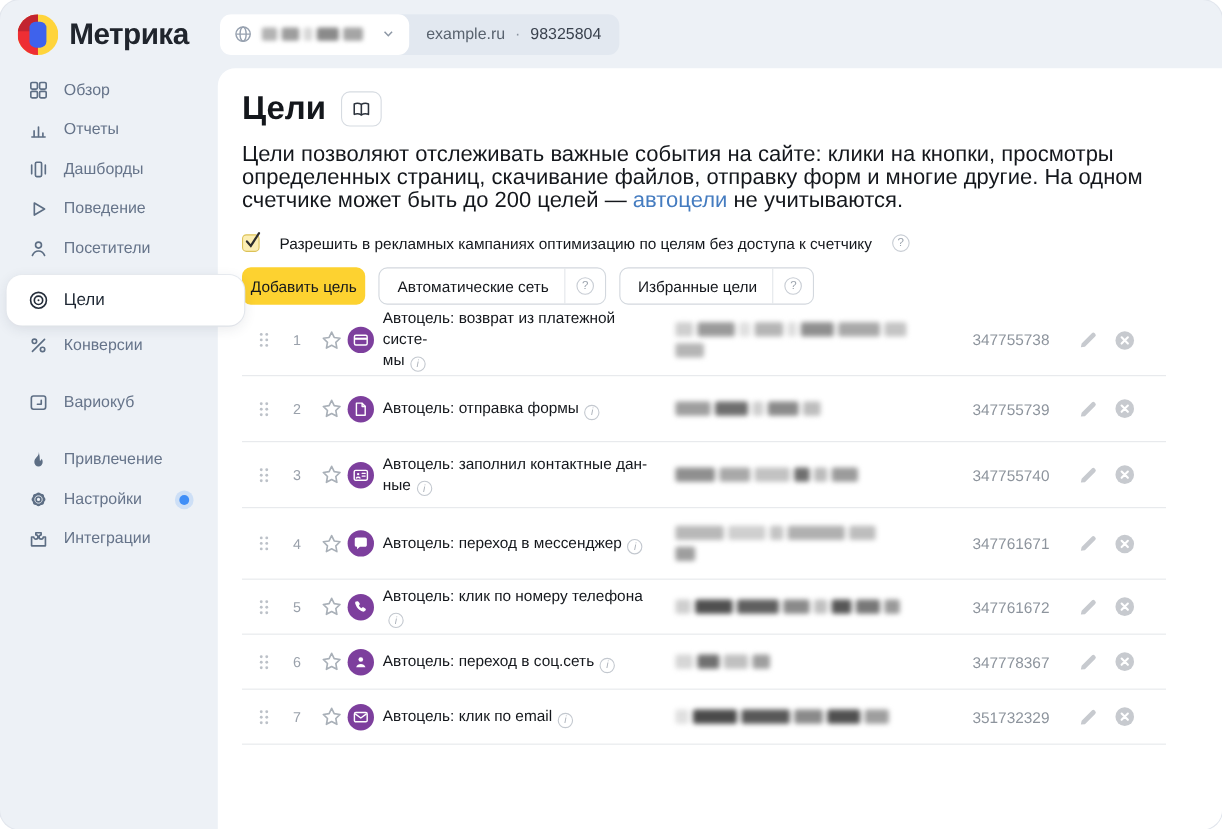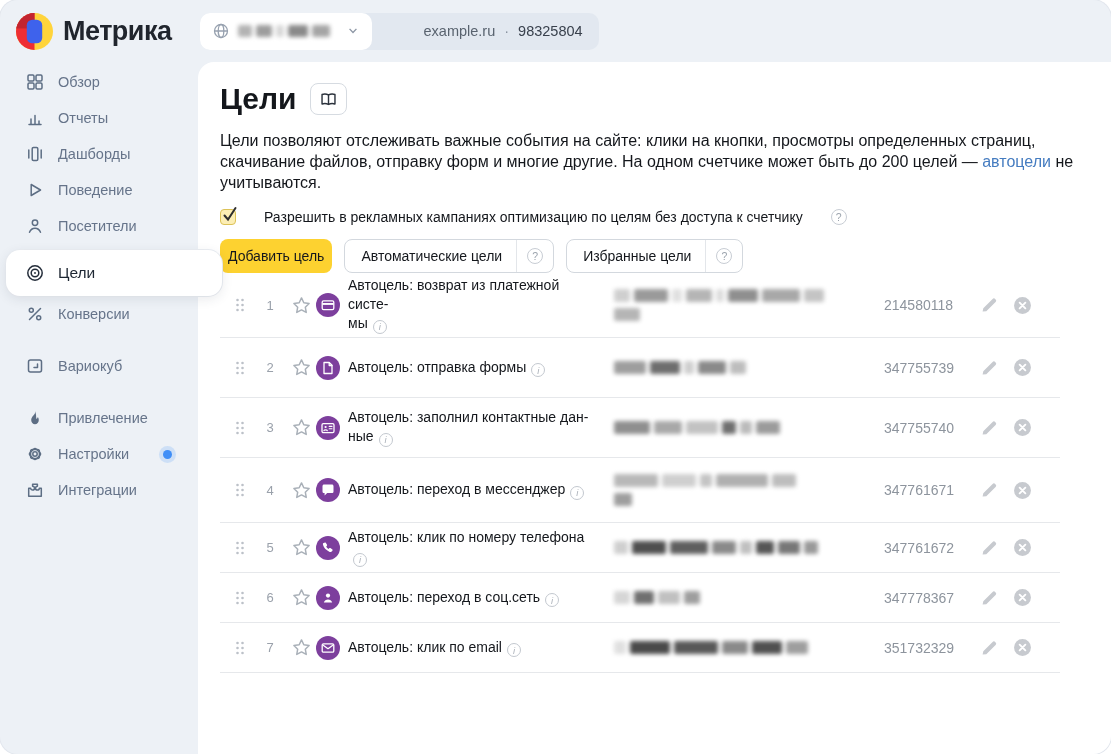--- a/index.html
+++ b/index.html
@@ -8,21 +8,21 @@
             border-radius:18px; overflow:hidden; box-shadow:0 0 0 1px #e2e6ed; }
 
   
   .topbar { position:absolute; top:0; left:0; right:0; height:62px; display:flex; align-items:center; }
   .logo { display:flex; align-items:center; gap:10px; margin-left:16px; cursor:pointer; }
   .logo-text { font-size:27px; font-weight:700; color:#20252d; letter-spacing:-.5px; }
   .switcher { margin-left:28px; display:flex; height:37px; border-radius:10px; background:#e2e8f0; cursor:pointer; }
   .switch-main { background:#fff; border-radius:10px; display:flex; align-items:center; padding:0 12px; width:172px; }
   .switch-segs { display:flex; gap:4px; margin:0 8px; flex:1; filter:blur(2px); }
   .switch-segs .seg { height:12px; border-radius:2px; }
-  .switch-info { display:flex; align-items:center; gap:9px; padding:0 16px; font-size:14.5px;margin-left:36px; }
+  .switch-info { display:flex; align-items:center; gap:9px; padding:0 16px; font-size:14.5px; }
   .c-domain { color:#59636f; }
   .c-sep { color:#8a93a0; }
   .c-id { color:#39414d; font-weight:500; }
 
   
   .sidebar { position:absolute; top:62px; left:0; width:198px; bottom:0; z-index:3; padding-top:2px; overflow:visible; }
   .side-item { display:flex; align-items:center; height:36px; padding-left:25px; gap:13px;
                color:#66748a; font-size:14.5px; cursor:pointer; }
   .side-item.gap { margin-top:16px; }
   .side-icon { width:20px; height:20px; display:flex; align-items:center; justify-content:center; color:#5d6e84; flex:0 0 20px; }
@@ -33,23 +33,23 @@
   .side-dot { width:9px; height:9px; border-radius:50%; background:#3f8ef7; margin-left:auto; margin-right:26px;
               box-shadow:0 0 0 4px rgba(63,142,247,.18); }
 
   
   .card { position:absolute; top:62px; left:198px; right:0; bottom:0; background:#fff;
           border-top-left-radius:16px; padding:20px 0 0 22px; z-index:1; }
   .title-row { display:flex; align-items:center; gap:14px; }
   h1 { margin:0; font-size:30px; font-weight:700; color:#14171c; }
   .doc-btn { width:37px; height:32px; border:1px solid #d6dbe1; border-radius:8px; background:#fff;
              display:flex; align-items:center; justify-content:center; cursor:pointer; }
-  .intro { margin-top:14px; max-width:884px; font-size:16px; line-height:21px; color:#14171c; }
+  .intro { margin-top:14px; max-width:884px; font-size:20px; line-height:21px; color:#14171c; }
   .intro a { color:#457cc0; text-decoration:none; cursor:pointer; }
-  .check-row { margin-top:8px; display:flex; align-items:center; gap:28px; font-size:14px; color:#14171c;text-align:center; }
+  .check-row { margin-top:8px; display:flex; align-items:center; gap:18px; font-size:14px; color:#14171c;text-align:center; }
   .checkbox { width:16px; height:16px; background:#fceeb4; border:1px solid #dcc258; border-radius:4px;
               position:relative; cursor:pointer; flex:0 0 16px; }
   .checkbox svg { position:absolute; left:1px; top:-4px; overflow:visible; }
   .qmark { width:16px; height:16px; border:1px solid #c8cdd4; border-radius:50%; color:#9ba3ad;
            font-size:10.5px; display:inline-flex; align-items:center; justify-content:center; cursor:pointer; flex:0 0 16px; }
   .btn-row { margin-top:14px; display:flex; gap:12px; }
   .btn { height:34px; border-radius:8px; font-size:14px; font-family:inherit; cursor:pointer; display:flex; align-items:center; }
   .btn-primary { background:#fdd230; border:none; padding:0 8px; color:#14171c; }
   .btn-secondary { background:#fff; border:1px solid #d3d8de; padding:0; color:#14171c; }
   .btn-secondary .lbl { padding:0 14px 0 16px; }
@@ -270,21 +270,21 @@
           <path d="M2.5 9.5l3.5 4L13.5 2"></path>
         </svg>
       </span>
       <span>Разрешить в рекламных кампаниях оптимизацию по целям без доступа к счетчику</span>
       <span class="qmark">?</span>
     </div>
 
     <div class="btn-row">
       <button class="btn btn-primary">Добавить цель</button>
       <button class="btn btn-secondary">
-        <span class="lbl">Автоматические цели</span>
+        <span class="lbl">Автоматические сеть</span>
         <span class="qwrap">
             <span class="qmark">?</span>
           </span>
       </button>
       <button class="btn btn-secondary">
         <span class="lbl">Избранные цели</span>
         <span class="qwrap">
             <span class="qmark">?</span>
           </span>
       </button>
@@ -324,21 +324,21 @@
                 <span class="seg" style="width: 26px; background: rgb(181, 181, 181);"></span>
                 <span class="seg" style="width: 8px; background: rgb(221, 221, 221);"></span>
                 <span class="seg" style="width: 30px; background: rgb(143, 143, 143);"></span>
                 <span class="seg" style="width: 38px; background: rgb(168, 168, 168);"></span>
                 <span class="seg" style="width: 20px; background: rgb(196, 196, 196);"></span>
               </div>
               <div class="blur-line">
                 <span class="seg" style="width: 26px; background: rgb(181, 181, 181);"></span>
               </div>
             </span>
-    <span class="c-number">214580118</span>
+    <span class="c-number">347755738</span>
     <span class="c-edit">
       <svg width="18" height="18" viewBox="0 0 18 18">
         <path d="M2.6 15.6l.7-3.3 9.3-9.3a1.8 1.8 0 012.6 0l.4.4a1.8 1.8 0 010 2.6l-9.3 9.3z" fill="#c7cacf"></path>
       </svg>
     </span>
     <span class="c-del">
       <svg width="19" height="19" viewBox="0 0 18 18">
         <circle cx="9" cy="9" r="8" fill="#c7cacf"></circle>
         <path d="M6.3 6.3l5.4 5.4M11.7 6.3l-5.4 5.4" stroke="#fff" stroke-width="1.8" stroke-linecap="round"></path>
       </svg>

